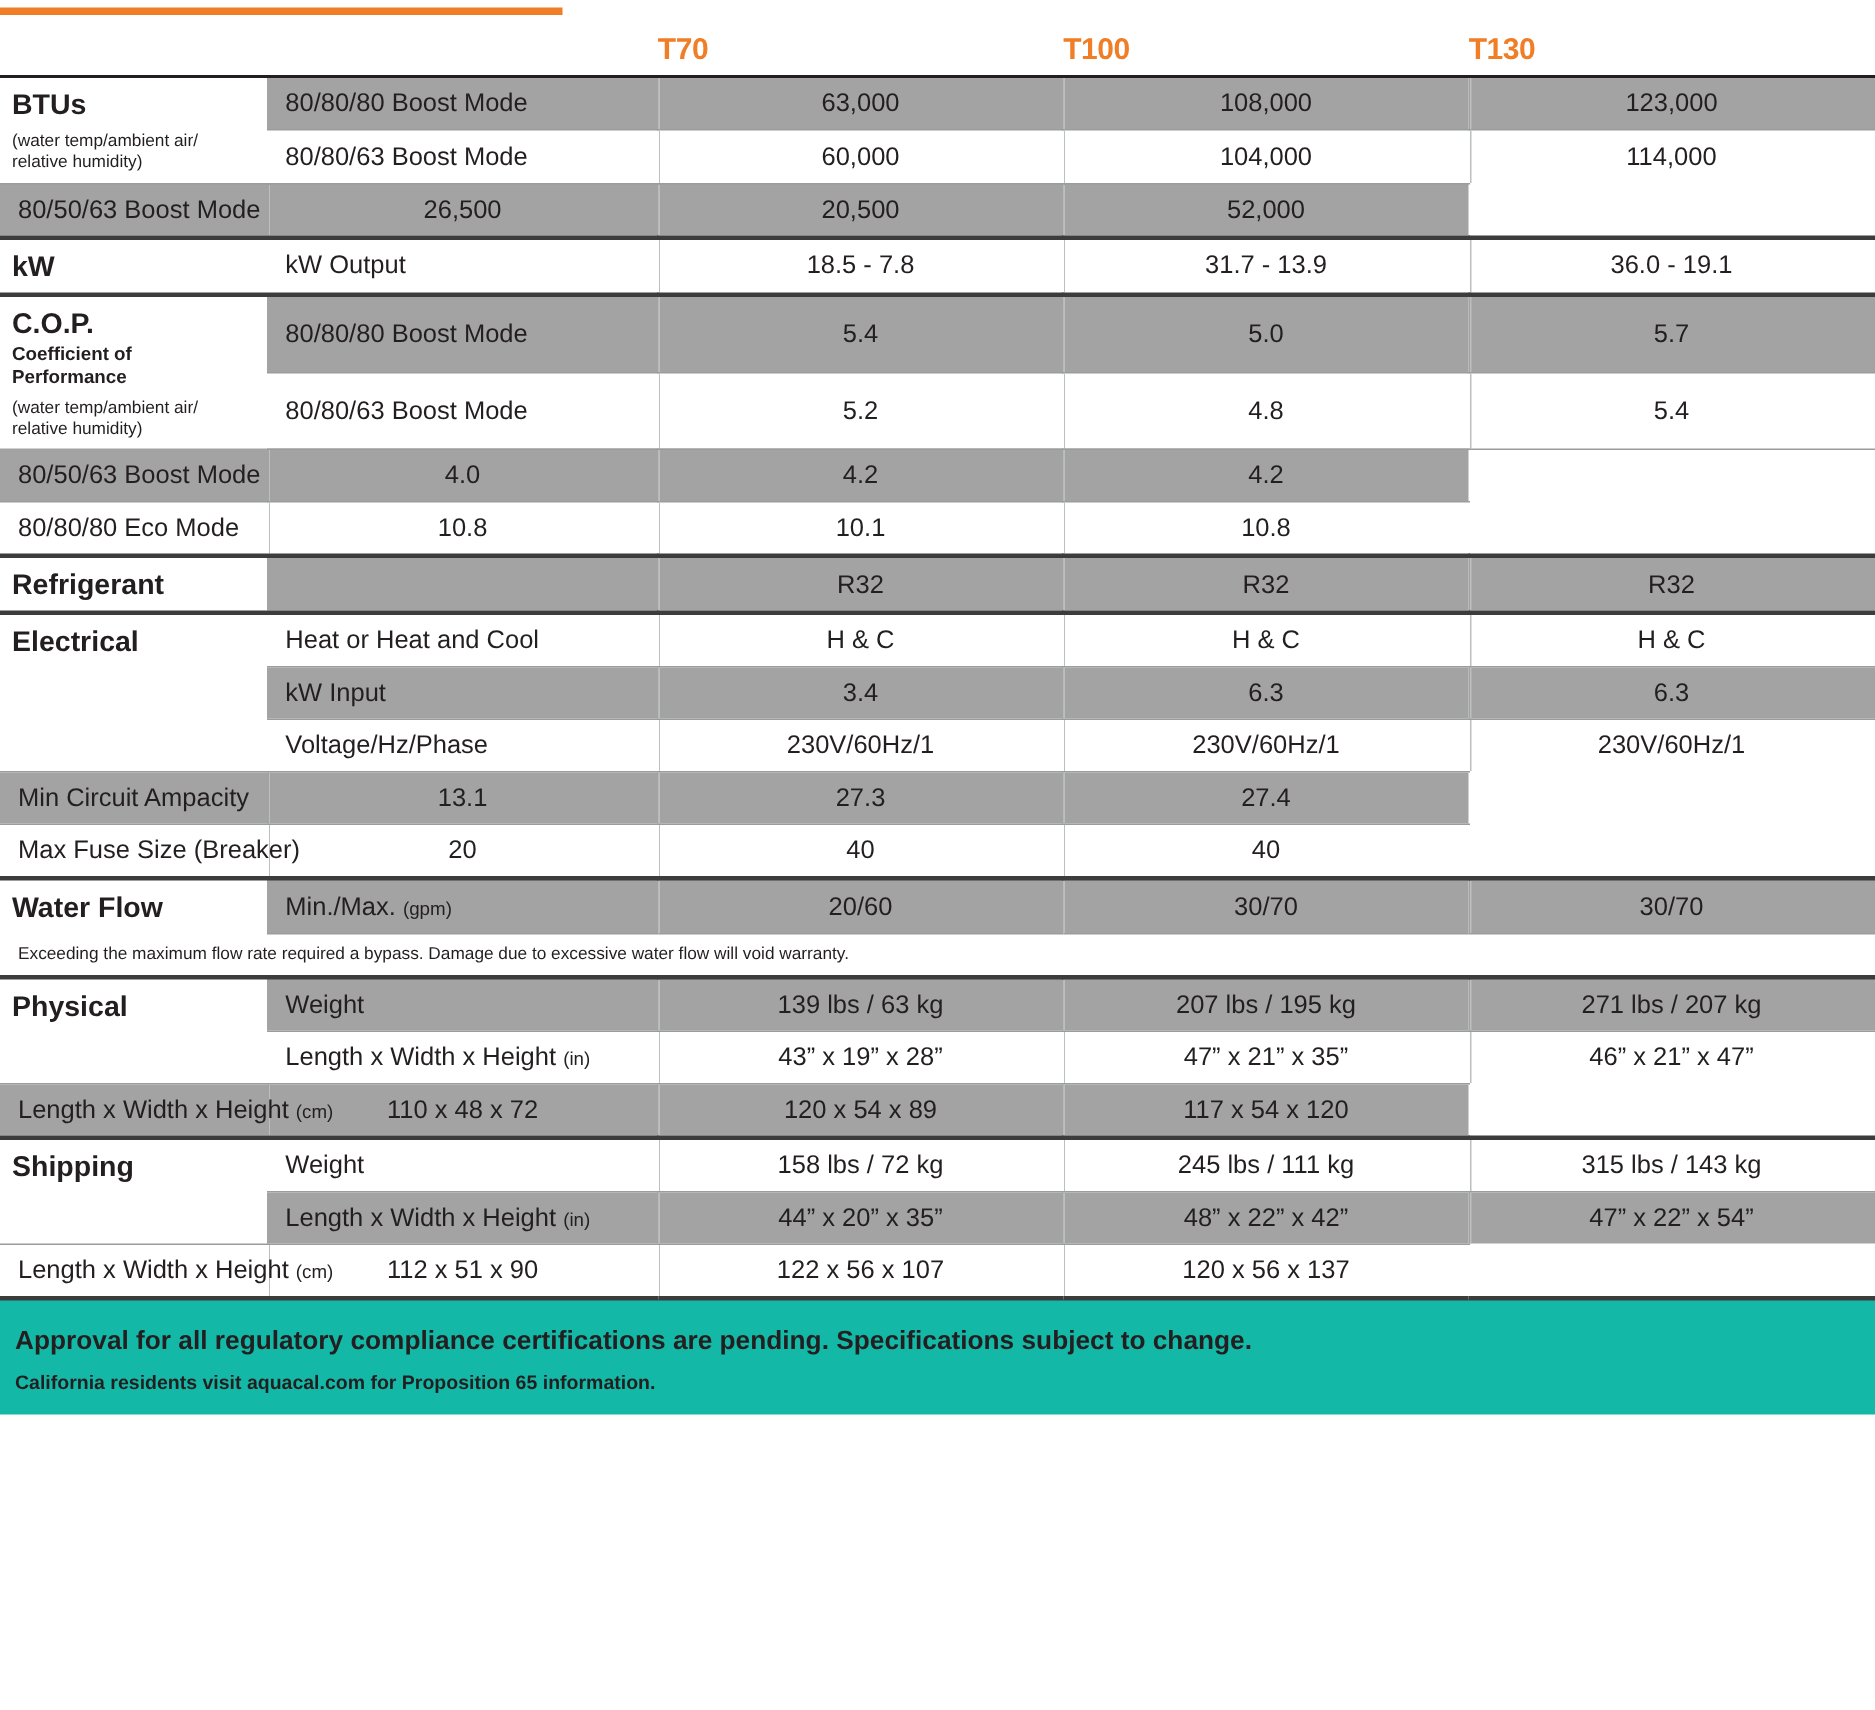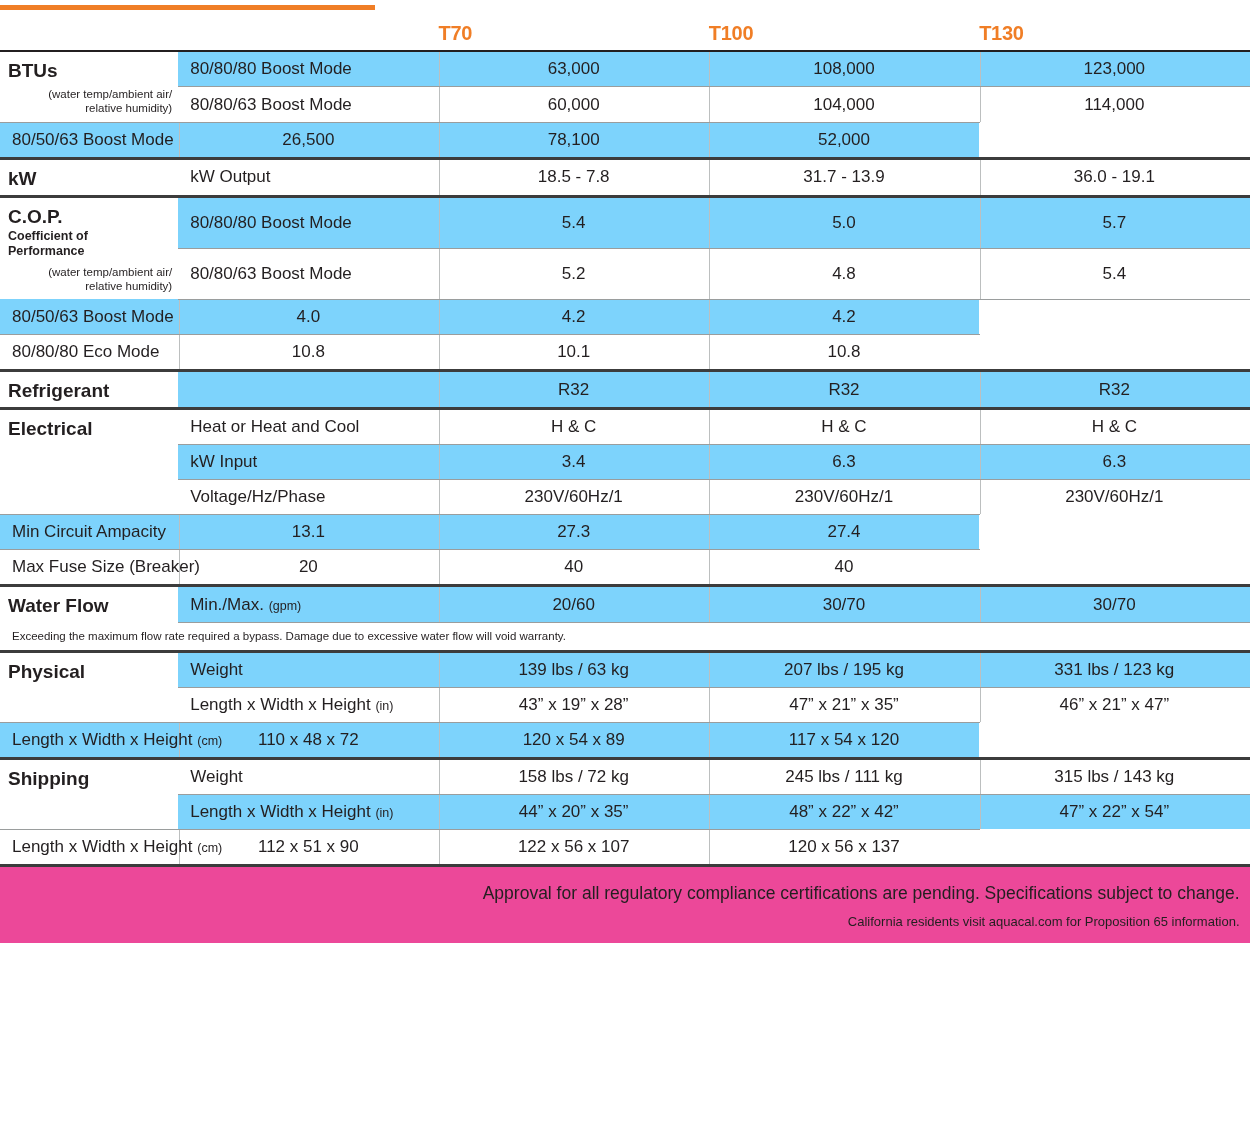--- a/index.html
+++ b/index.html
@@ -78,39 +78,38 @@
     font-weight: bold;
     line-height: 1.18;
     margin-top: 2px;
   }
   .cat .cat-note {
     display: block;
     font-size: 11.5px;
     font-weight: normal;
     line-height: 1.2;
     margin-top: 7px;
-    text-align: right;
   }
 
   .desc {
     padding: 7px 8px 7px 12px;
     white-space: nowrap;
     font-size: 17px;
   }
   .desc .unit { font-size: 12.5px; }
 
   .val {
     text-align: center;
     padding: 7px 4px;
     white-space: nowrap;
     font-size: 17px;
   }
 
   
-  .shaded { background: #7dd3fc; }
+  .shaded { background: #a3a3a3; }
   .plain  { background: #ffffff; }
 
   
   .val, .desc { border-right: 1px solid rgba(255,255,255,0.0); }
   tr.body-row .divcol { box-shadow: inset 1px 0 0 #bcbfbf; }
 
   
   tr.rule-head td { height: 0; padding: 0; border-bottom: 2px solid #231f20; }
   tr.rule-section td { height: 0; padding: 0; border-bottom: 3px solid #3c3c3c; }
   tr.rule-thin td { height: 0; padding: 0; border-bottom: 1px solid #9a9d9d; }
@@ -119,23 +118,24 @@
   .note-row td {
     font-size: 11.5px;
     padding: 7px 8px 8px 12px;
     background: #ffffff;
     white-space: nowrap;
     margin-left: 20px;
   }
 
   
   .footer-cell {
-    background: #ec4899;
-    text-align: right;
+    background: #14b8a6;
+    text-align: left;
     padding: 16px 10px 14px 10px;
+    font-weight: bold;
   }
   .footer-main {
     font-size: 17.5px;
     line-height: 1.25;
     display: block;
   }
   .footer-sub {
     font-size: 13px;
     display: block;
     margin-top: 9px;
@@ -184,21 +184,21 @@
           <td class="val divcol plain">60,000</td>
           <td class="val divcol plain">104,000</td>
           <td class="val divcol plain">114,000</td>
         </tr>
         <tr class="rule-thin">
           <td colspan="4"></td>
         </tr>
         <tr class="body-row">
           <td class="desc shaded"><span>80/50/63 Boost Mode</span></td>
           <td class="val divcol shaded">26,500</td>
-          <td class="val divcol shaded">78,100</td>
+          <td class="val divcol shaded">20,500</td>
           <td class="val divcol shaded">52,000</td>
         </tr>
         <tr class="rule-section">
           <td colspan="5"></td>
         </tr>
         <tr class="body-row">
           <td class="cat" rowspan="1">
             <span class="cat-title">kW</span>
           </td>
           <td class="desc plain"><span>kW Output</span></td>
@@ -328,21 +328,21 @@
         <tr class="rule-section">
           <td colspan="5"></td>
         </tr>
         <tr class="body-row">
           <td class="cat" rowspan="3">
             <span class="cat-title">Physical</span>
           </td>
           <td class="desc shaded"><span>Weight</span></td>
           <td class="val divcol shaded">139 lbs / 63 kg</td>
           <td class="val divcol shaded">207 lbs / 195 kg</td>
-          <td class="val divcol shaded">331 lbs / 123 kg</td>
+          <td class="val divcol shaded">271 lbs / 207 kg</td>
         </tr>
         <tr class="rule-thin">
           <td colspan="4"></td>
         </tr>
         <tr class="body-row">
           <td class="desc plain"><span>Length x Width x Height</span> <span class="unit">(in)</span></td>
           <td class="val divcol plain">43” x 19” x 28”</td>
           <td class="val divcol plain">47” x 21” x 35”</td>
           <td class="val divcol plain">46” x 21” x 47”</td>
         </tr>

